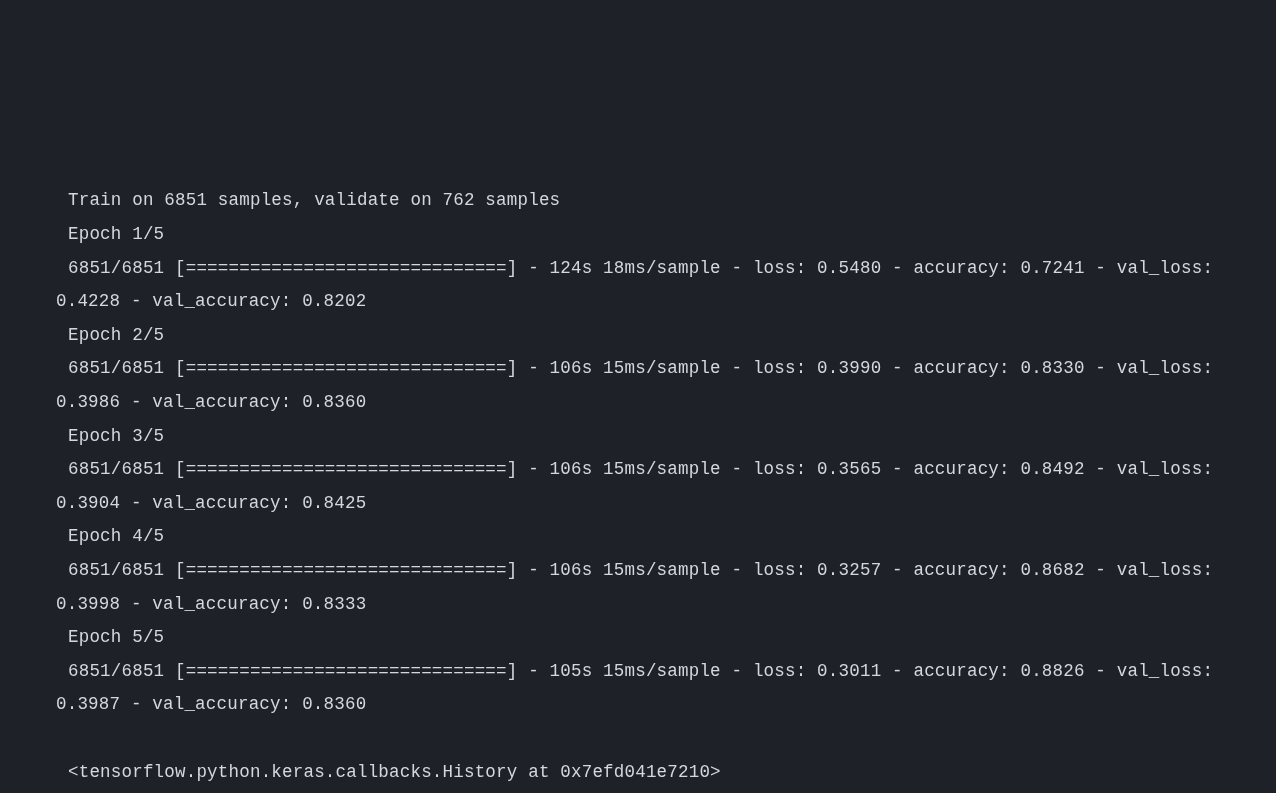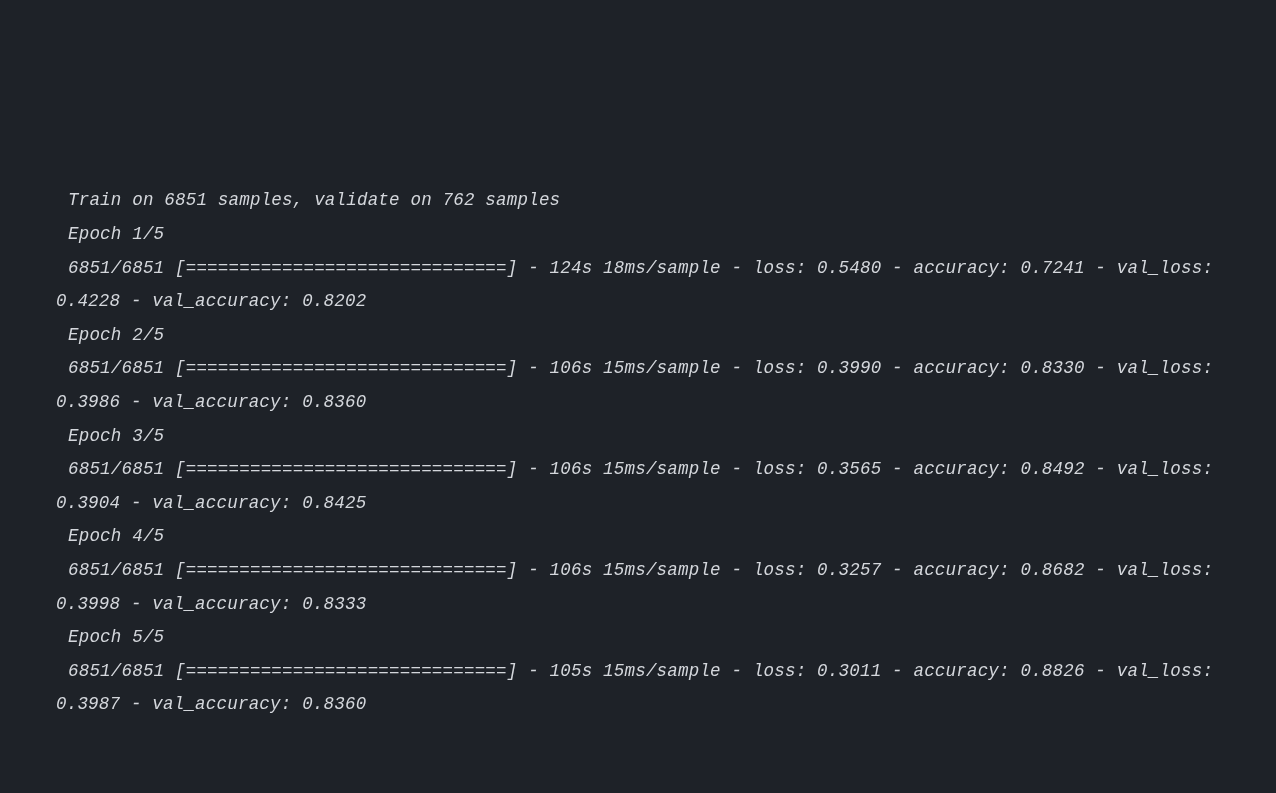--- a/index.html
+++ b/index.html
@@ -1,19 +1,18 @@
 <!DOCTYPE html>
 <html><head>
   <meta charset="utf-8">
   <style>
     * {
       margin: 12px;
       padding: 0;
       box-sizing: border-box;
-      font-style: italic;
     }
     body {
       background-color: #1e2228;
       color: #d4d7dc;
       font-family: 'Menlo', 'Monaco', 'Consolas', 'Courier New', monospace;
       font-size: 17.5px;
       line-height: 1.92;
       padding: 14px 20px;
       width: 1276px;
       height: 793px;
@@ -38,16 +37,16 @@
 <span>Epoch 1/5</span>
 <span>6851/6851 [==============================] - 124s 18ms/sample - loss: 0.5480 - accuracy: 0.7241 - val_loss: 0.4228 - val_accuracy: 0.8202</span>
 <span>Epoch 2/5</span>
 <span>6851/6851 [==============================] - 106s 15ms/sample - loss: 0.3990 - accuracy: 0.8330 - val_loss: 0.3986 - val_accuracy: 0.8360</span>
 <span>Epoch 3/5</span>
 <span>6851/6851 [==============================] - 106s 15ms/sample - loss: 0.3565 - accuracy: 0.8492 - val_loss: 0.3904 - val_accuracy: 0.8425</span>
 <span>Epoch 4/5</span>
 <span>6851/6851 [==============================] - 106s 15ms/sample - loss: 0.3257 - accuracy: 0.8682 - val_loss: 0.3998 - val_accuracy: 0.8333</span>
 <span>Epoch 5/5</span>
 <span>6851/6851 [==============================] - 105s 15ms/sample - loss: 0.3011 - accuracy: 0.8826 - val_loss: 0.3987 - val_accuracy: 0.8360</span>
-</div>
+<div class="return-value">&lt;tensorflow.python.keras.callbacks.History at 0x7efd041e7210&gt;</div></div>
 
 
 
 
 </body></html>

